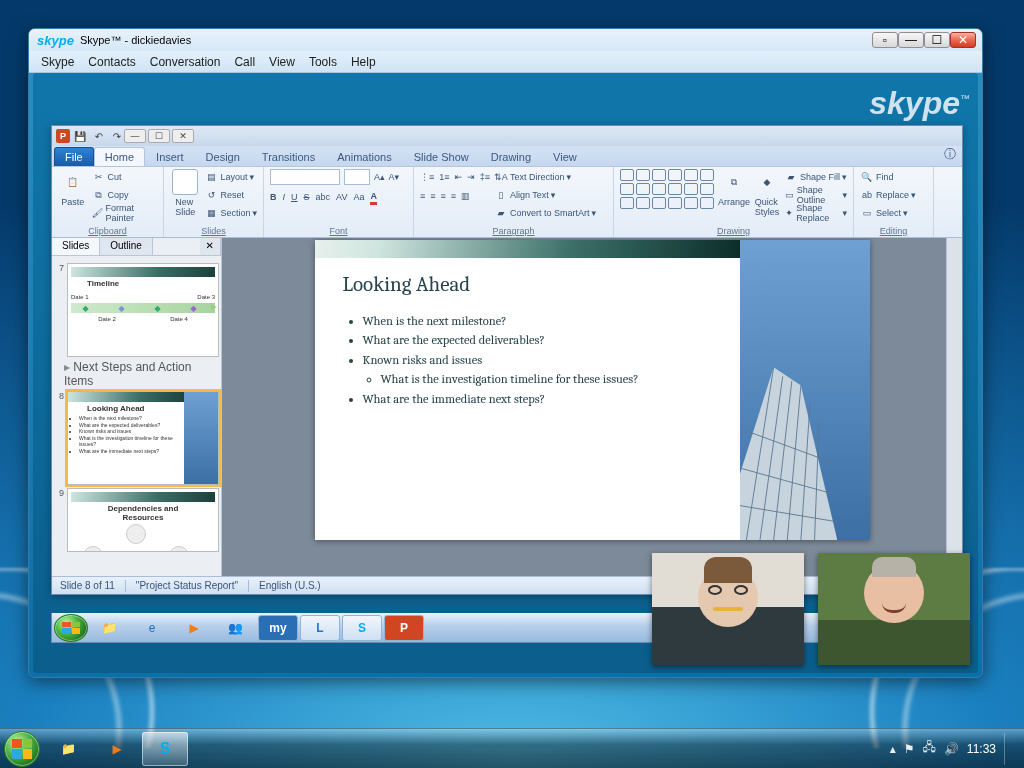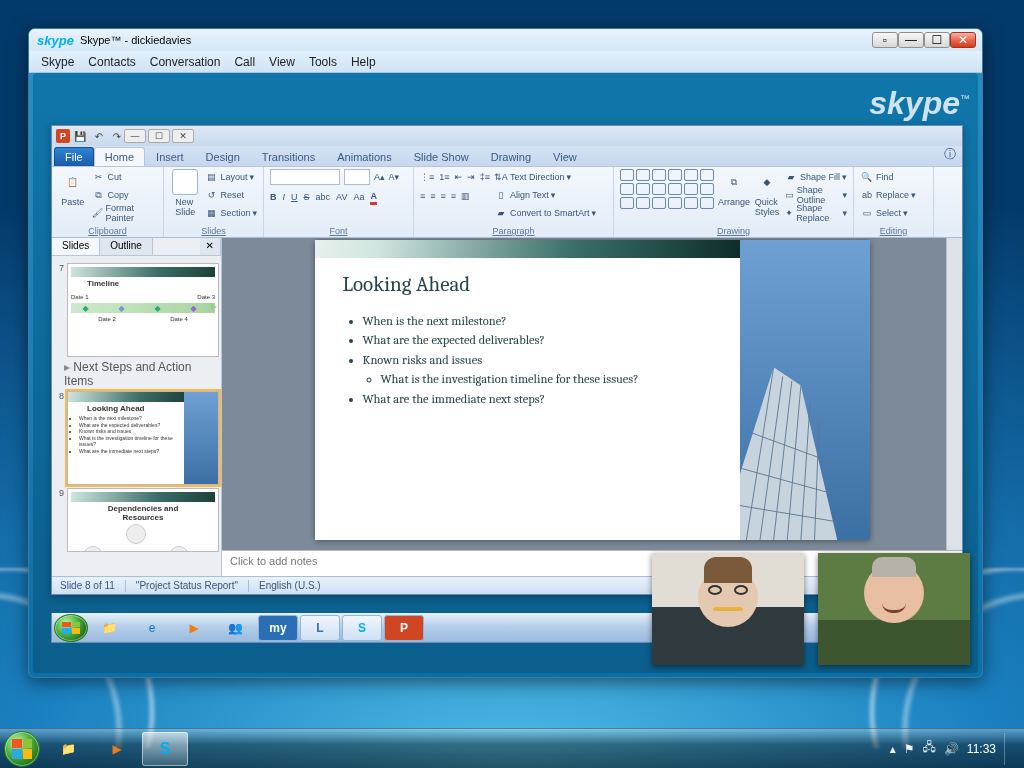--- a/index.html
+++ b/index.html
@@ -462,21 +462,20 @@
                       <line x1="120" y1="90" x2="115" y2="220"></line>
                     <line x1="40" y1="100" x2="135" y2="135"></line>
                       <line x1="30" y1="140" x2="138" y2="170"></line>
                     <line x1="20" y1="180" x2="140" y2="200"></line>
                   </g>
                 </svg>
               </div>
             </div>
             <div style="position:absolute;right:0;top:0;bottom:0;width:16px;background:#dbe2ea;border-left:1px solid #b6c2d0;"></div>
           </div>
-          <div class="notes">Click to add notes</div>
         </div>
       </div>
 
       <div class="ppt-status">
         <span>Slide 8 of 11</span>
           <span class="sep"></span>
         <span>"Project Status Report"</span>
           <span class="sep"></span>
         <span>English (U.S.)</span>
       </div>

